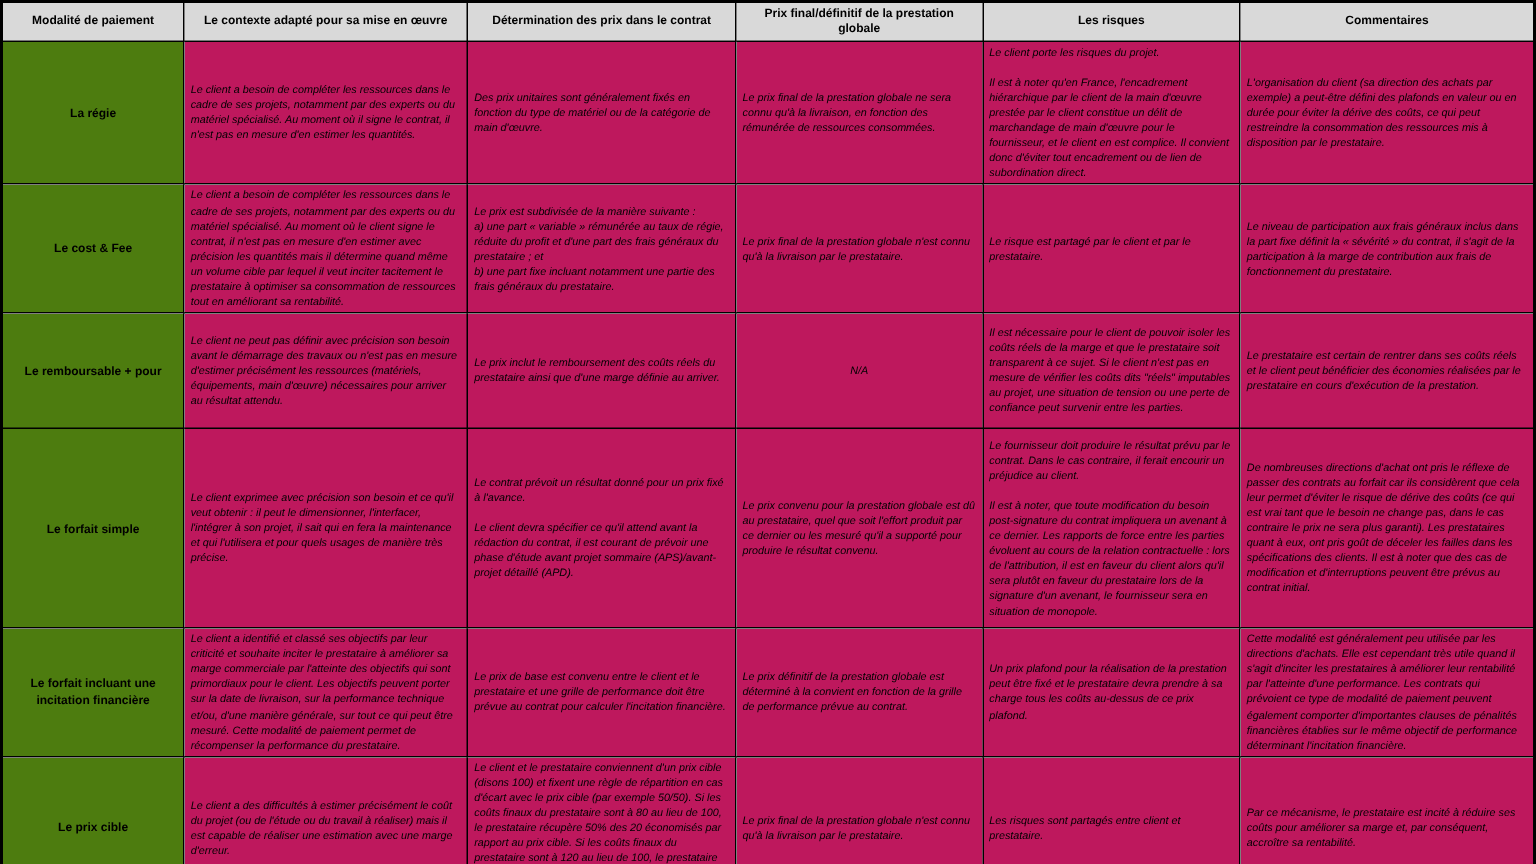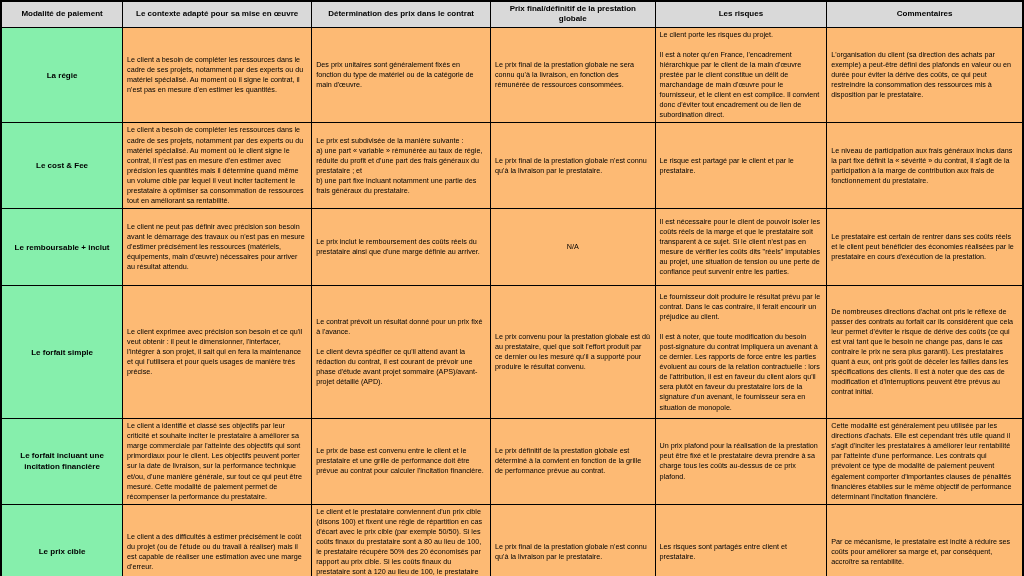--- a/index.html
+++ b/index.html
@@ -31,29 +31,30 @@
     background: #d9d9d9;
     font-size: 8px;
     font-weight: bold;
     text-align: center;
     line-height: 1.3;
   }
   td.row-label {
     font-size: 8px;
     font-weight: bold;
     text-align: center;
-    background: #86efac;
+    background: #4d7c0f;
     line-height: 1.4;
   }
   td.body-cell {
     font-size: 7.2px;
     line-height: 1.4;
     text-align: left;
     white-space: pre-line;
-    background: #fdba74;
+    background: #be185d;
+    font-style: italic;
   }
   td.body-cell.center {
     text-align: center;
   }
   tr.r-header { height: 22px; }
   tr.r-0 { height: 82px; }
   tr.r-1 { height: 80px; }
   tr.r-2 { height: 77px; }
   tr.r-3 { height: 133px; }
   tr.r-4 { height: 80px; }
@@ -96,21 +97,21 @@
       <td class="row-label">Le cost &amp; Fee</td>
       <td class="body-cell">Le client a besoin de compléter les ressources dans le cadre de ses projets, notamment par des experts ou du matériel spécialisé. Au moment où le client signe le contrat, il n'est pas en mesure d'en estimer avec précision les quantités mais il détermine quand même un volume cible par lequel il veut inciter tacitement le prestataire à optimiser sa consommation de ressources tout en améliorant sa rentabilité.</td>
       <td class="body-cell">Le prix est subdivisée de la manière suivante :
 a) une part « variable » rémunérée au taux de régie, réduite du profit et d'une part des frais généraux du prestataire ; et
 b) une part fixe incluant notamment une partie des frais généraux du prestataire.</td>
       <td class="body-cell">Le prix final de la prestation globale n'est connu qu'à la livraison par le prestataire.</td>
       <td class="body-cell">Le risque est partagé par le client et par le prestataire.</td>
       <td class="body-cell">Le niveau de participation aux frais généraux inclus dans la part fixe définit la « sévérité » du contrat, il s'agit de la participation à la marge de contribution aux frais de fonctionnement du prestataire.</td>
     </tr>
     <tr class="r-2">
-      <td class="row-label">Le remboursable + inclut</td>
+      <td class="row-label">Le remboursable + pour</td>
       <td class="body-cell">Le client ne peut pas définir avec précision son besoin avant le démarrage des travaux ou n'est pas en mesure d'estimer précisément les ressources (matériels, équipements, main d'œuvre) nécessaires pour arriver au résultat attendu.</td>
       <td class="body-cell">Le prix inclut le remboursement des coûts réels du prestataire ainsi que d'une marge définie au arriver.</td>
       <td class="body-cell center">N/A</td>
       <td class="body-cell">Il est nécessaire pour le client de pouvoir isoler les coûts réels de la marge et que le prestataire soit transparent à ce sujet. Si le client n'est pas en mesure de vérifier les coûts dits "réels" imputables au projet, une situation de tension ou une perte de confiance peut survenir entre les parties.</td>
       <td class="body-cell">Le prestataire est certain de rentrer dans ses coûts réels et le client peut bénéficier des économies réalisées par le prestataire en cours d'exécution de la prestation.</td>
     </tr>
     <tr class="r-3">
       <td class="row-label">Le forfait simple</td>
       <td class="body-cell">Le client exprimee avec précision son besoin et ce qu'il veut obtenir : il peut le dimensionner, l'interfacer, l'intégrer à son projet, il sait qui en fera la maintenance et qui l'utilisera et pour quels usages de manière très précise.</td>
       <td class="body-cell">Le contrat prévoit un résultat donné pour un prix fixé à l'avance.

